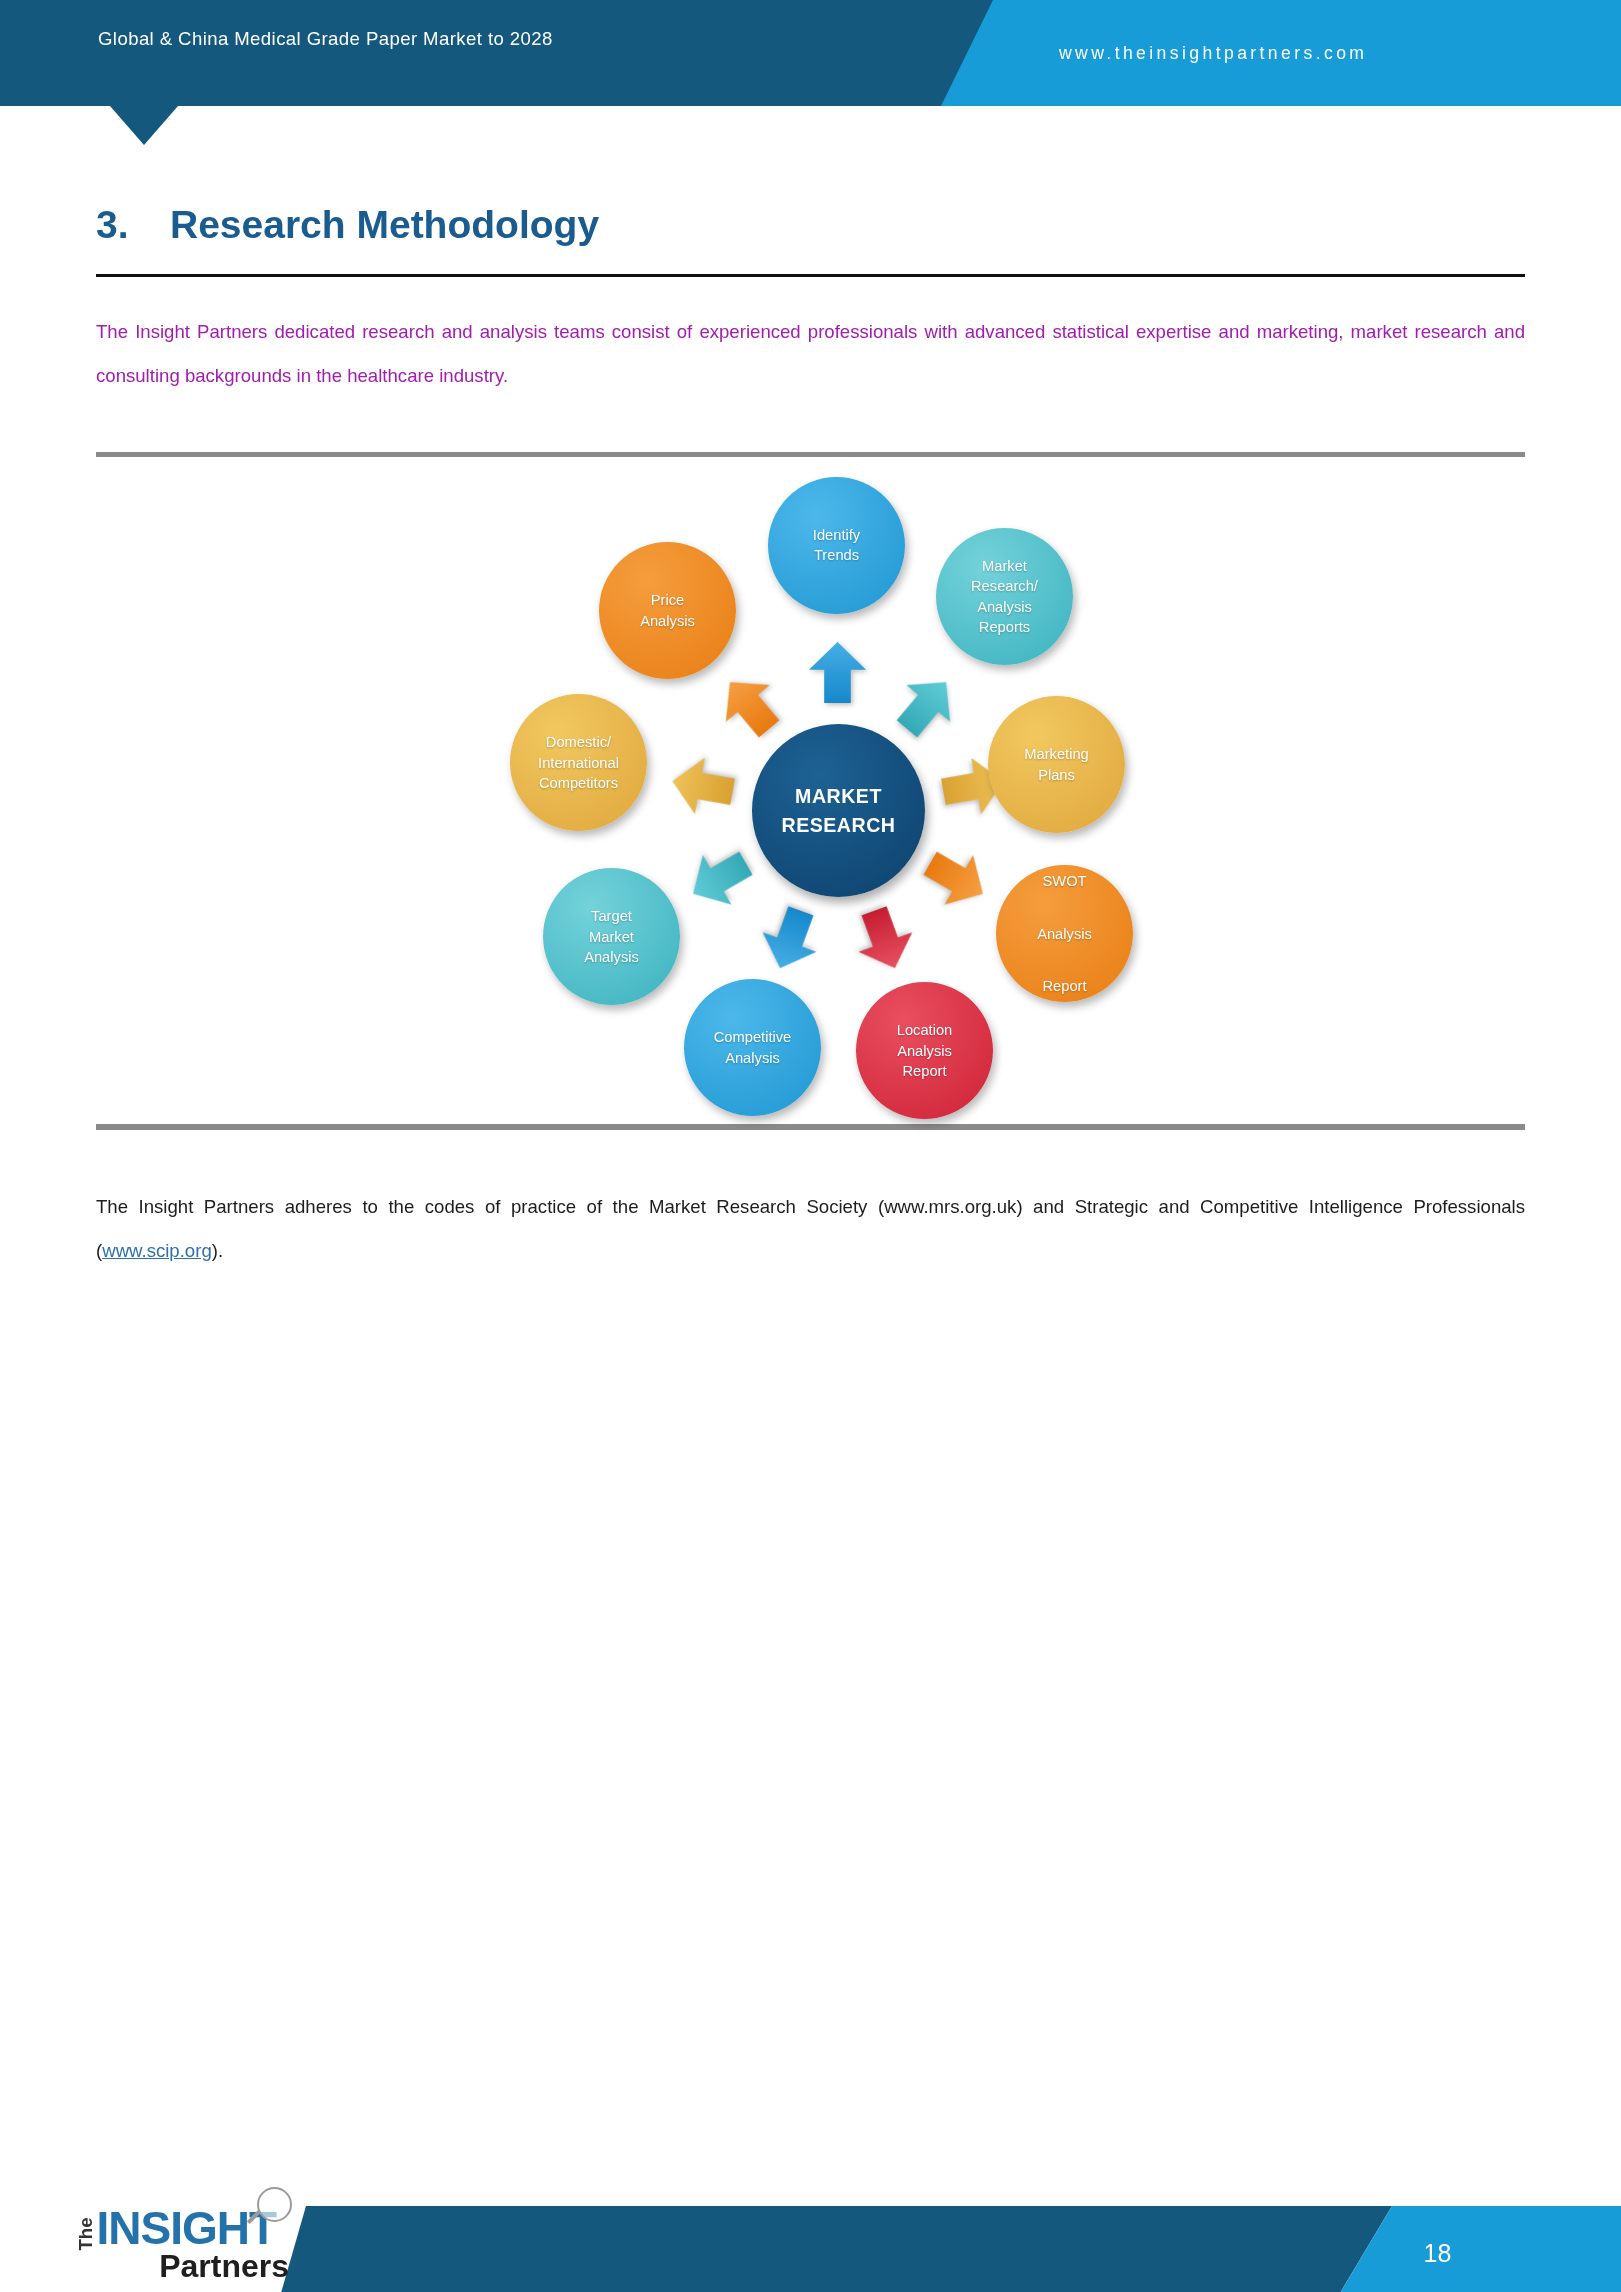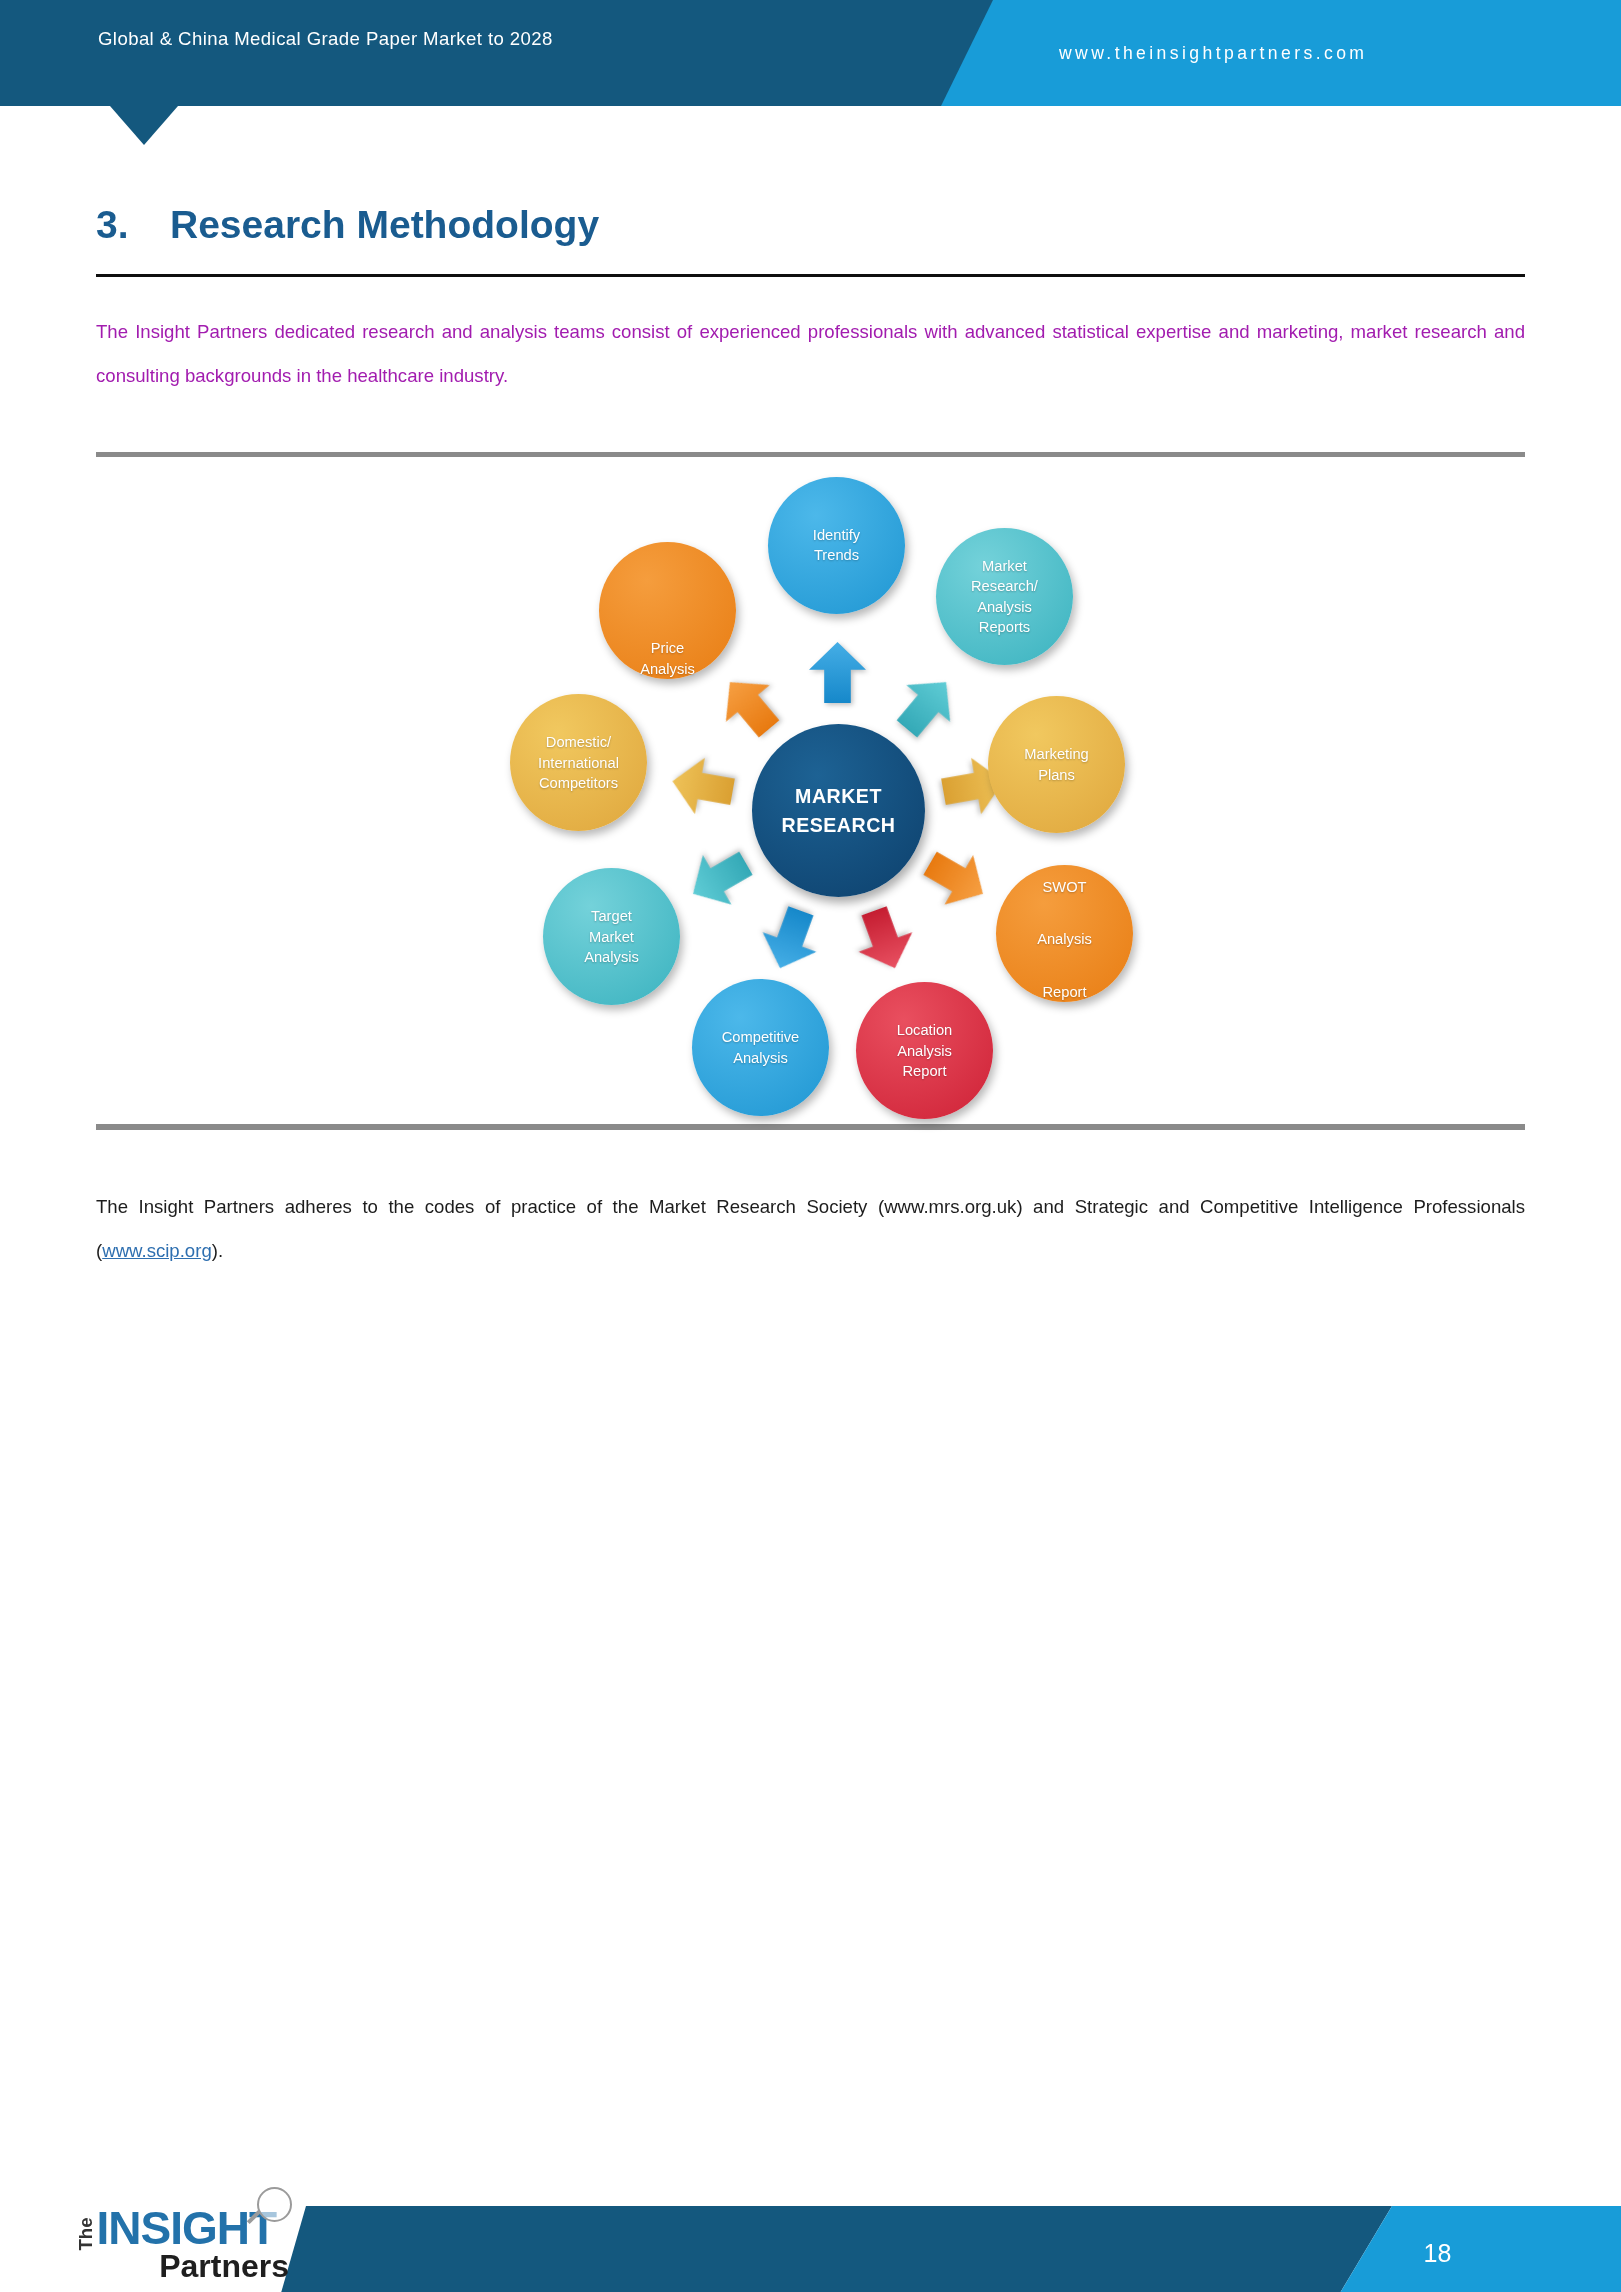--- a/index.html
+++ b/index.html
@@ -35,30 +35,30 @@
     display:flex; flex-direction:column; align-items:center; justify-content:center;
     color:#ffffff; font-size:14.7px; line-height:20.6px; text-align:center;
     box-shadow:2.9px 4.9px 8.8px rgba(0,0,0,0.28); text-shadow:0 1px 2px rgba(0,0,0,0.25);}
   .center-node{position:absolute; left:316px; top:267px; width:173px; height:173px; border-radius:50%;
     display:flex; flex-direction:column; align-items:center; justify-content:center;
     color:#ffffff; font-size:19.6px; font-weight:bold; line-height:29px; text-align:center;
     box-shadow:2.9px 5.9px 9.8px rgba(0,0,0,0.32); letter-spacing:0.5px;}
   .c-blue   {background:radial-gradient(circle at 35% 28%, #4cb8ea, #1f96d2);}
   .c-teal   {background:radial-gradient(circle at 35% 28%, #74d2da, #3ab2bf);}
   .c-gold   {background:radial-gradient(circle at 35% 28%, #f1c85f, #dfa63c);}
-  .c-orange {background:radial-gradient(circle at 35% 28%, #f59d3d, #e87d13);justify-content:flex-end;}
+  .c-orange {background:radial-gradient(circle at 35% 28%, #f59d3d, #e87d13);}
   .c-red    {background:radial-gradient(circle at 35% 28%, #e94f5f, #ce2136);}
   .c-center {background:radial-gradient(circle at 38% 30%, #1d6294, #0d406c);}
 
   .n1{left:332px; top:19.6px;}
   .n2{left:500px; top:71px;}
   .n3{left:552px; top:239px;}
   .n4{left:560px; top:408px;gap:32px;}
   .n5{left:420px; top:525px;}
-  .n6{left:256px; top:522px;align-items:center;}
+  .n6{left:248px; top:522px;align-items:center;}
   .n7{left:107px; top:411px;}
   .n8{left:74px;  top:237px;}
   .n9{left:163px; top:85px;}
 
   .arrow{position:absolute; width:57px; height:61px; filter:drop-shadow(2px 2.9px 2.9px rgba(0,0,0,0.25));}
   .a1{left:373px; top:185px; transform:rotate(0deg);}
   .a2{left:462px; top:218px; transform:rotate(40deg);}
   .a3{left:509px; top:299px; transform:rotate(80deg);}
   .a4{left:492px; top:391px; transform:rotate(120deg);}
   .a5{left:420px; top:452px; transform:rotate(160deg);}

